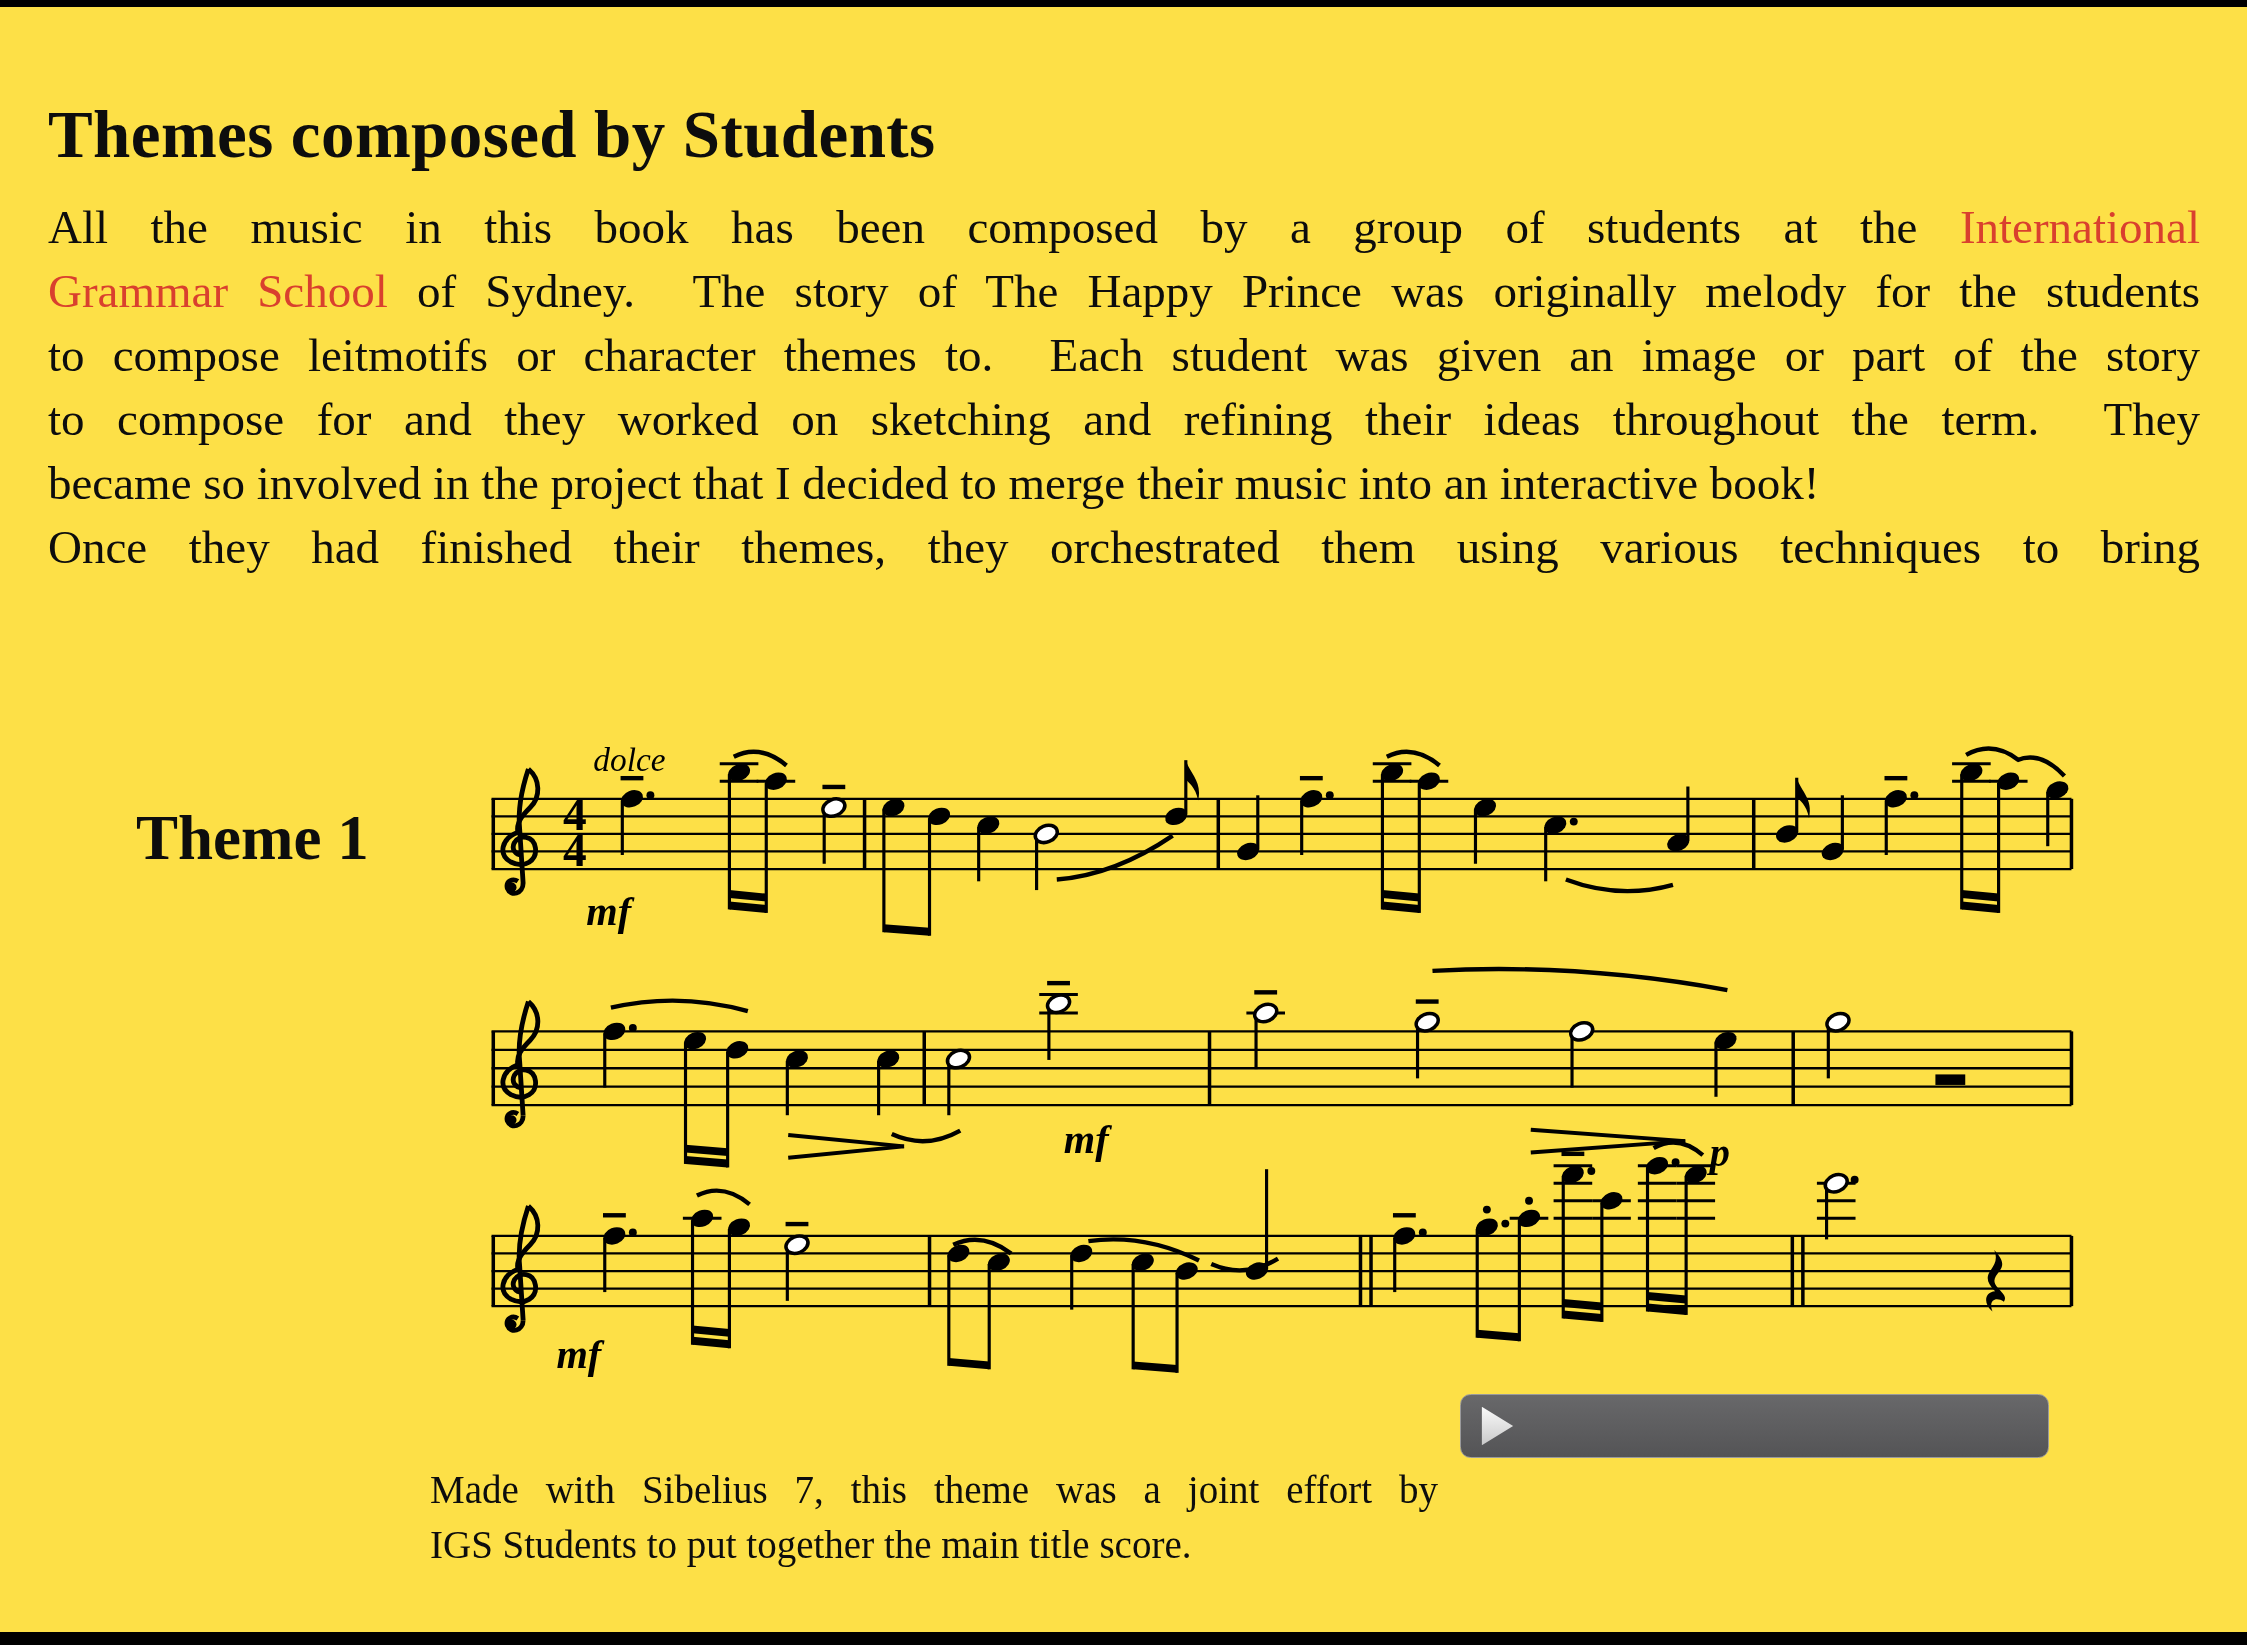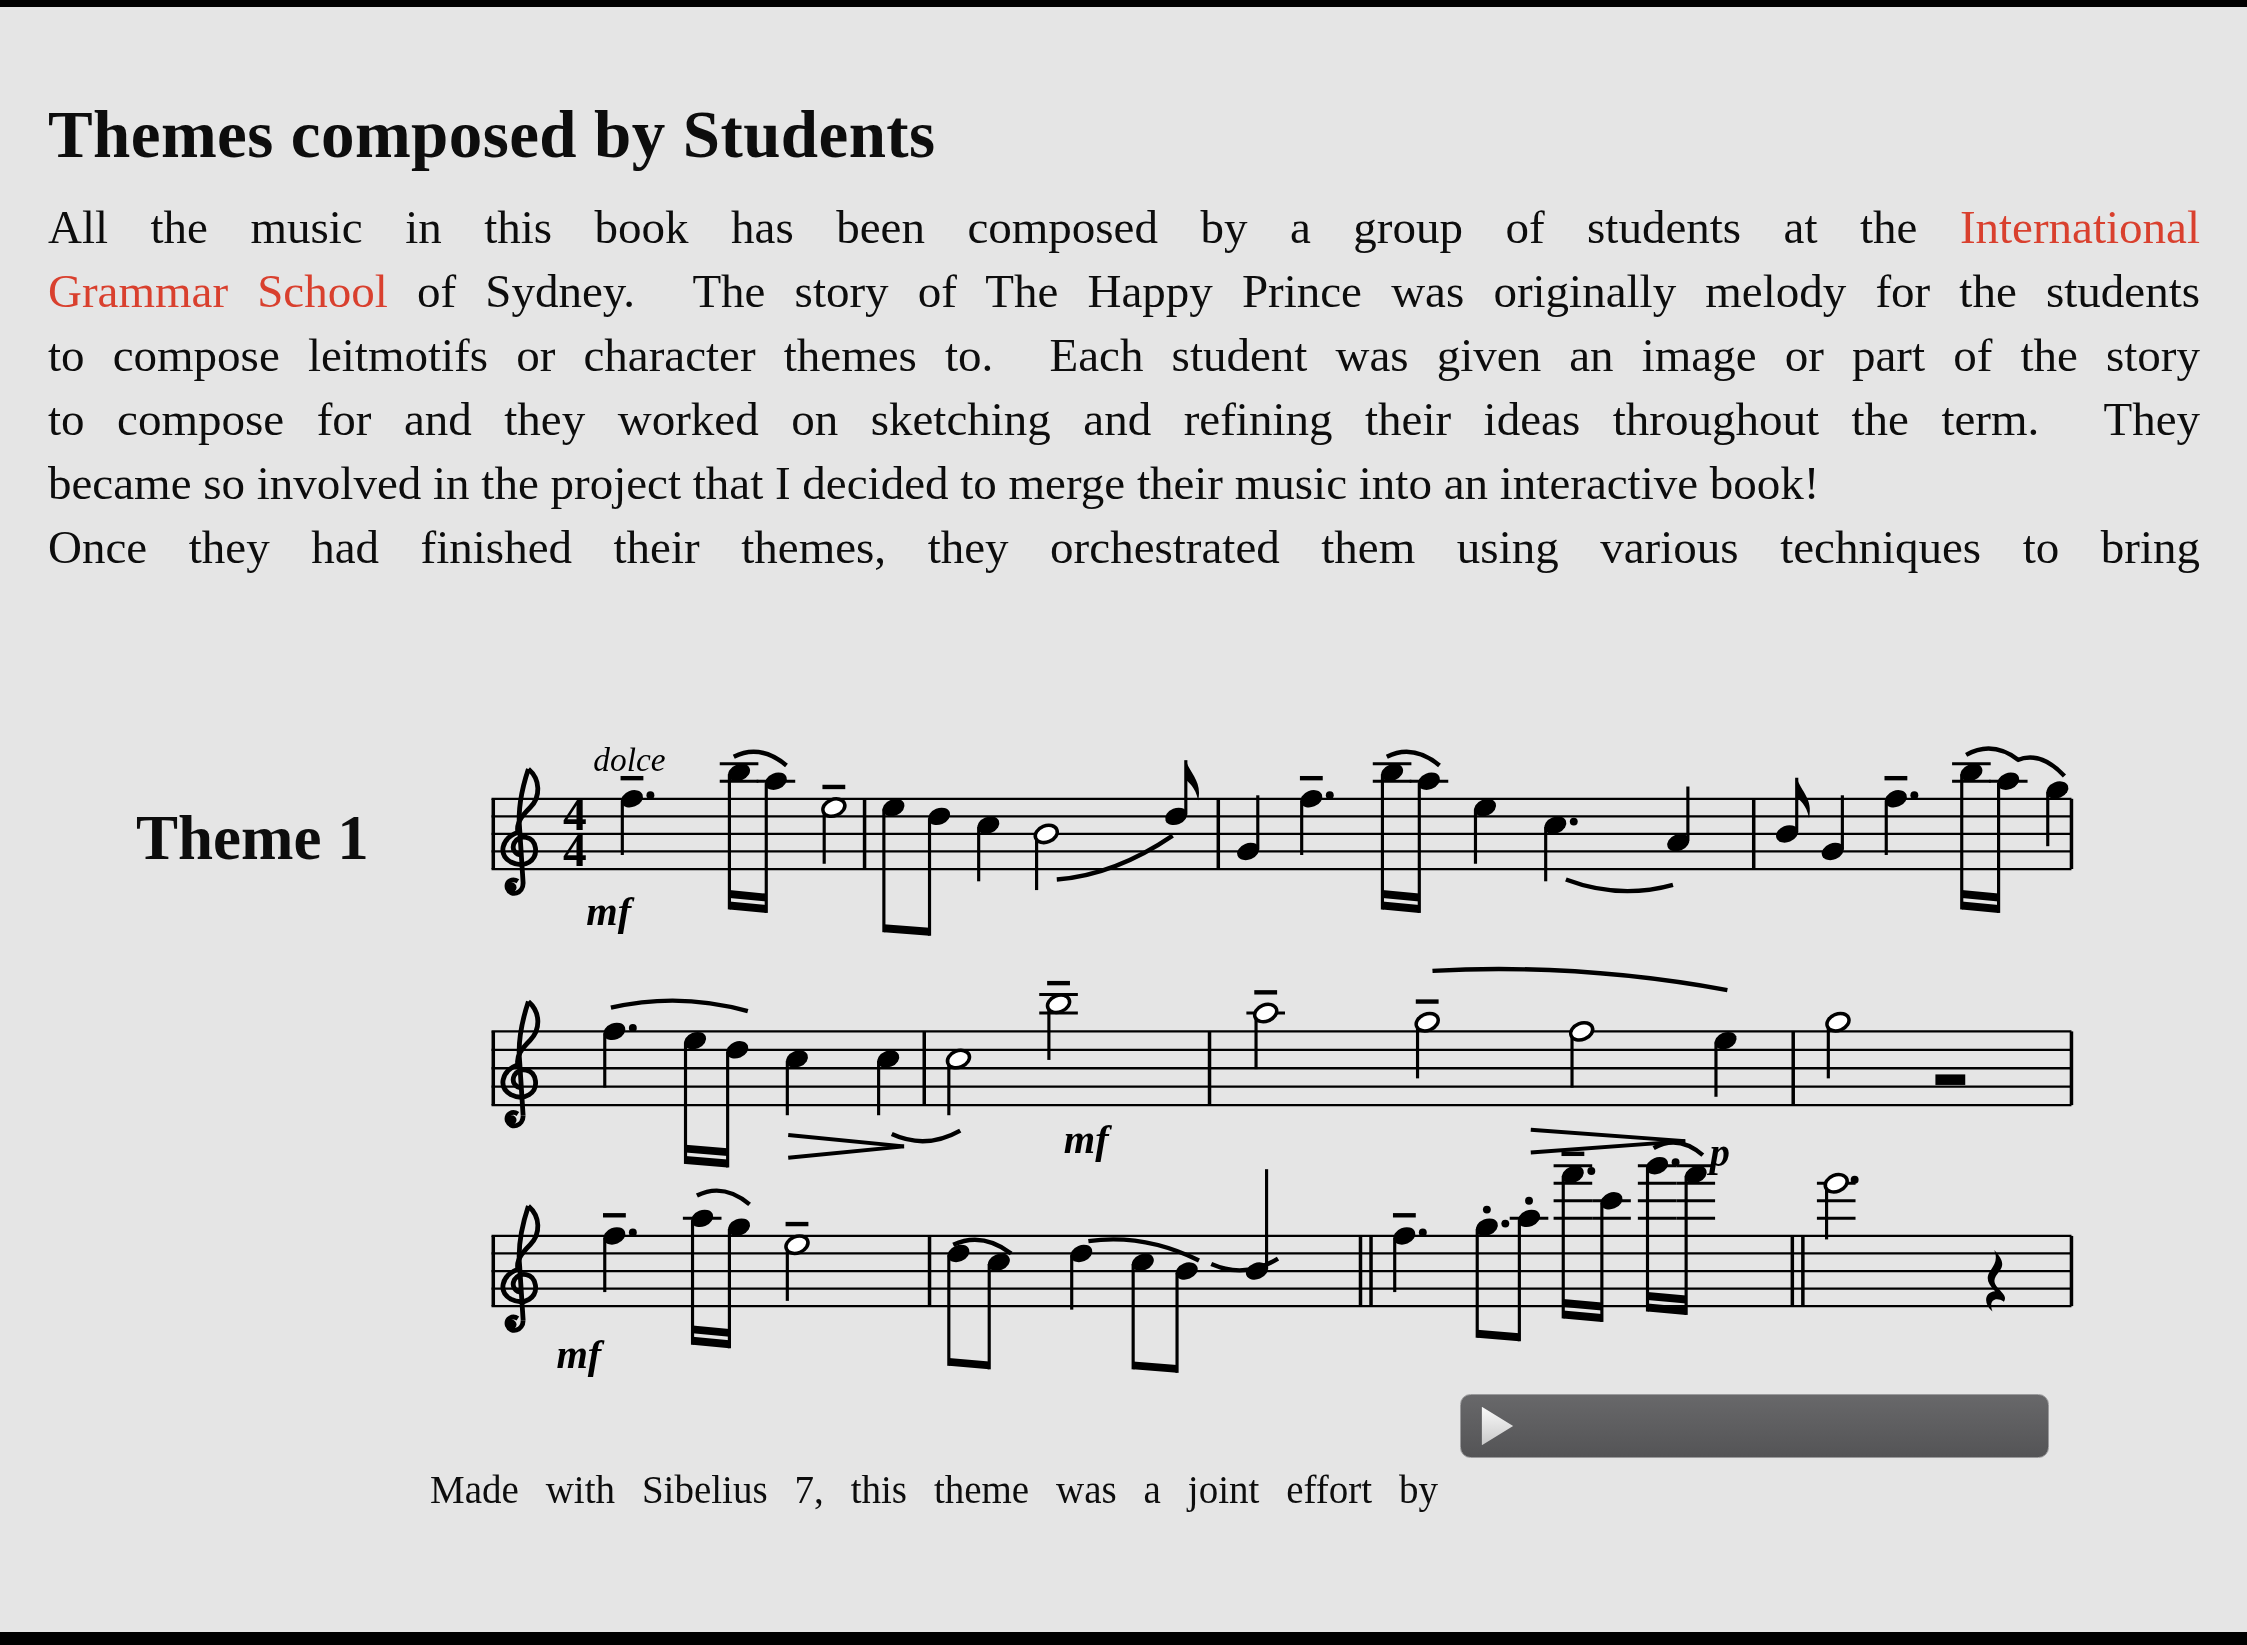--- a/index.html
+++ b/index.html
@@ -1,16 +1,16 @@
 <!DOCTYPE html>
 <html style="font-size:14px"><head>
 <meta charset="utf-8">
 <style>
   html,body{margin:0;padding:0;background:#ffffff;}
-  .page{position:relative;width:2247px;height:1645px;background:#e5e5e5;overflow:hidden;
+  .page{position:relative;width:2247px;height:1645px;background:#fde047;overflow:hidden;
         font-family:"Liberation Serif",serif;color:#0d0d0d;}
   .edgebar{position:absolute;left:0;width:100%;background:#000;}
   .edgebar.top{top:0;height:7px;}
   .edgebar.bottom{bottom:0;height:13px;}
   .title{position:absolute;left:48px;top:51px;font-size:67px;font-weight:700;letter-spacing:0.4px;}
   .para{position:absolute;left:48px;top:195px;width:2152px;font-size:47px;line-height:64px;}
   .pline{text-align:justify;text-align-last:justify;}
   .pline.nostretch{text-align-last:left;}
   .run-red{color:#d9402e;}
   .run-it{}
@@ -318,17 +318,18 @@
           <stop offset="0" stop-color="#fafafa"></stop>
           <stop offset="1" stop-color="#c9c9c9"></stop>
         </linearGradient>
       </defs>
       <polygon points="2,1 38,23 2,45" fill="url(#pg)"></polygon>
     </svg>
   </div>
 
   <div class="caption" id="caption">
       <div class="cline">Made with Sibelius 7, this theme was a joint effort by</div>
+      <div class="cline nostretch">IGS Students to put together the main title score.</div>
     </div>
 
   <div class="edgebar bottom"></div>
 </div>
 
 
 </body></html>

